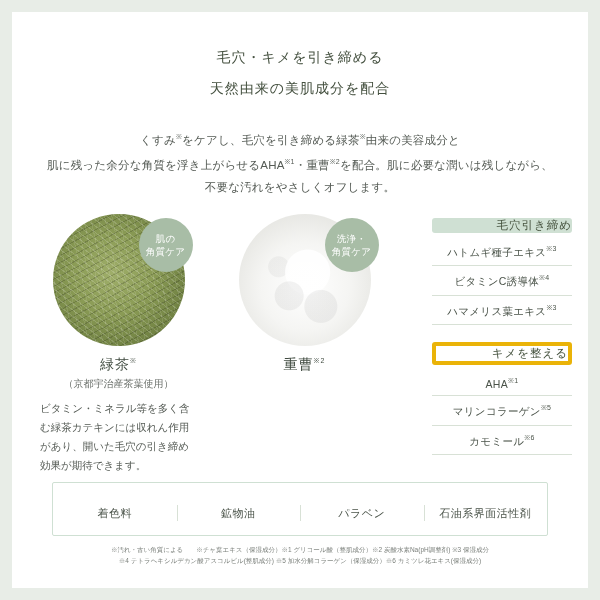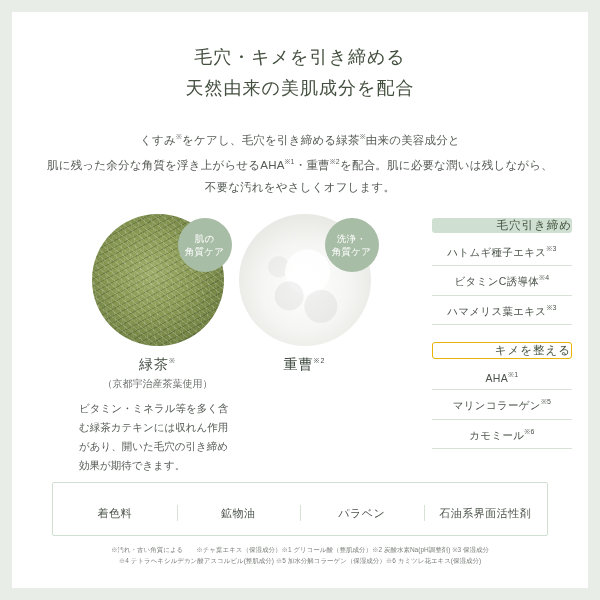--- a/index.html
+++ b/index.html
@@ -25,21 +25,21 @@
   }
 
   
   .heading {
     text-align: center;
     padding-top: 30px;
     color: #3f4a3f;
     letter-spacing: 1px;
   }
   .heading .line {
-    font-size: 18px;
+    font-size: 14px;
     line-height: 31px;
     font-weight: normal;
     color: #44503f;
   }
 
   
   .lead {
     margin-top: 22px;
     text-align: center;
     font-size: 11.5px;
@@ -55,21 +55,21 @@
     margin-top: 16px;
     height: 250px;
   }
 
   
   .ing {
     position: absolute;
     width: 165px;
     text-align: center;
   }
-  .ing.a { left: 24px; top: 0; margin-left: 39px; }
+  .ing.a { left: 24px; top: 0; }
   .ing.b { left: 210px; top: 0; }
 
   .photo-wrap {
     position: relative;
     width: 132px;
     height: 132px;
     margin: 0 auto;
   }
   .photo {
     width: 132px;
@@ -152,21 +152,21 @@
     background: #cfe0d3;
     color: #46533f;
     font-size: 11.5px;
     text-align: right;
     padding: 0 0;
     border-radius: 3px;
     letter-spacing: 1px;
   }
   .panel-title.outline {
     background: #ffffff;
-    border: 1px solid #eab308;
+    border: 4px solid #eab308;
     color: #46533f;
   }
   .panel ul {
     list-style: none;
     margin: 0;
     padding: 0;
   }
   .panel li {
     font-size: 10.5px;
     color: #4a5349;

